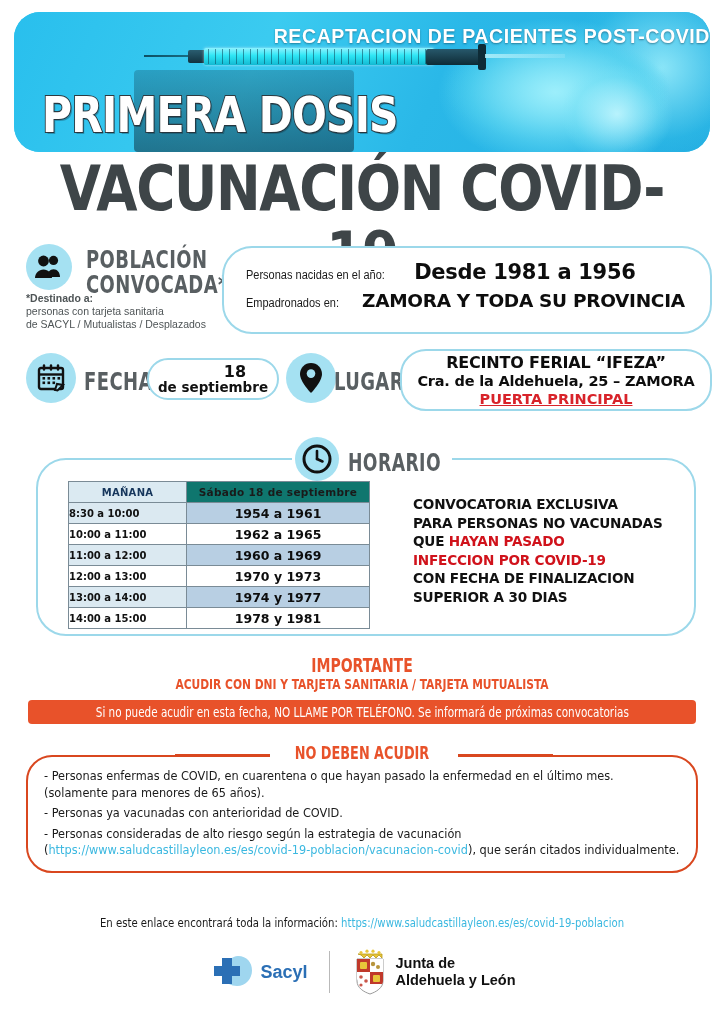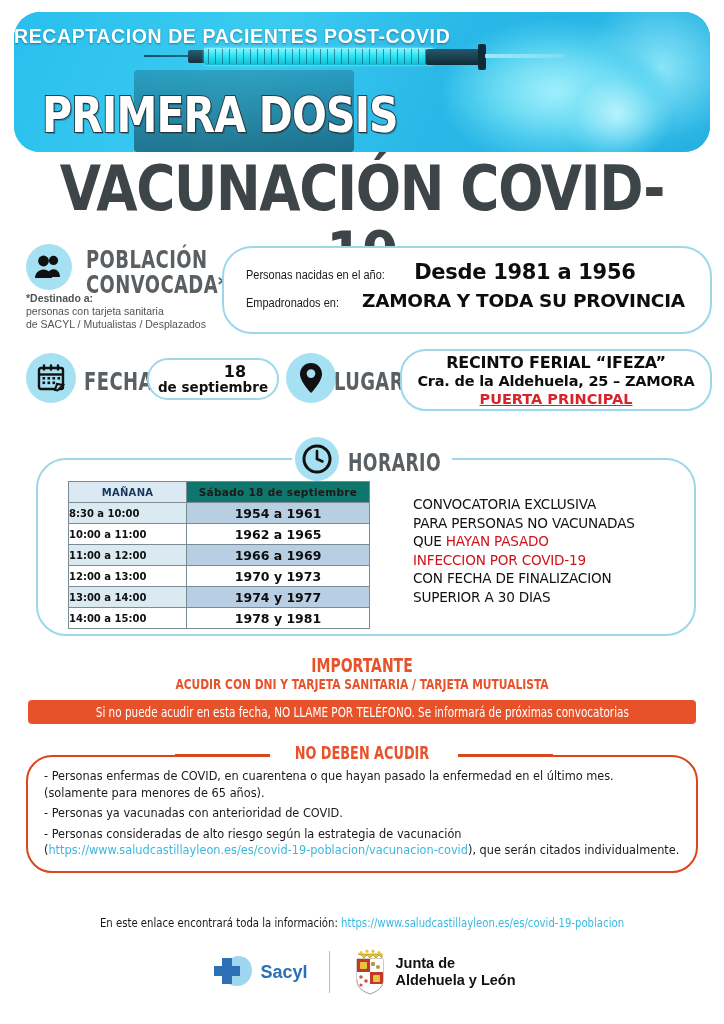--- a/index.html
+++ b/index.html
@@ -83,21 +83,21 @@
     border-radius: 50%;
   }
   .shadow-block {
     position: absolute; left: 120px; top: 58px; width: 220px; height: 82px;
     background: linear-gradient(180deg, rgba(18,70,92,.30), rgba(14,48,64,.55));
     border-radius: 4px;
   }
   .banner-top-text {
     position: absolute;
     top: 13px; left: 0; right: 0;
-    text-align: left;
+    text-align: right;
     font-size: 19.5px;
     font-weight: bold;
     letter-spacing: .6px;
     color: #ffffff;
     font-family: "Liberation Sans", sans-serif;
     text-shadow: 0 1px 2px rgba(0,40,60,.45);
   }
   .banner-main-text {
     position: absolute;
     left: 28px;
@@ -271,21 +271,21 @@
   td.years.shade { background: #b8cfe3; }
 
   
   #conv-text {
     position: absolute;
     left: 413px; top: 495px;
     width: 270px;
     font-family: "DejaVu Sans", sans-serif;
     font-size: 13.6px;
     line-height: 18.5px;
-    font-weight: normal;
+    font-weight: bold;
     color: #111111;
     letter-spacing: -.2px;
   }
   #conv-text .red { color: #d0121b; }
 
   
   #importante-title {
     position: absolute; left: 0; right: 0; top: 654px;
     text-align: center;
     font-family: "DejaVu Sans Condensed", "DejaVu Sans", sans-serif;
@@ -485,21 +485,21 @@
       <tr>
         <td class="time shade">8:30 a  10:00</td>
         <td class="years shade">1954 a 1961</td>
       </tr>
       <tr>
         <td class="time">10:00 a 11:00</td>
         <td class="years">1962 a 1965</td>
       </tr>
       <tr>
         <td class="time shade">11:00 a 12:00</td>
-        <td class="years shade">1966 a 1969</td>
+        <td class="years shade">1960 a 1969</td>
       </tr>
       <tr>
         <td class="time">12:00 a 13:00</td>
         <td class="years">1970 y 1973</td>
       </tr>
       <tr>
         <td class="time shade">13:00 a 14:00</td>
         <td class="years shade">1974 y 1977</td>
       </tr>
       <tr>

